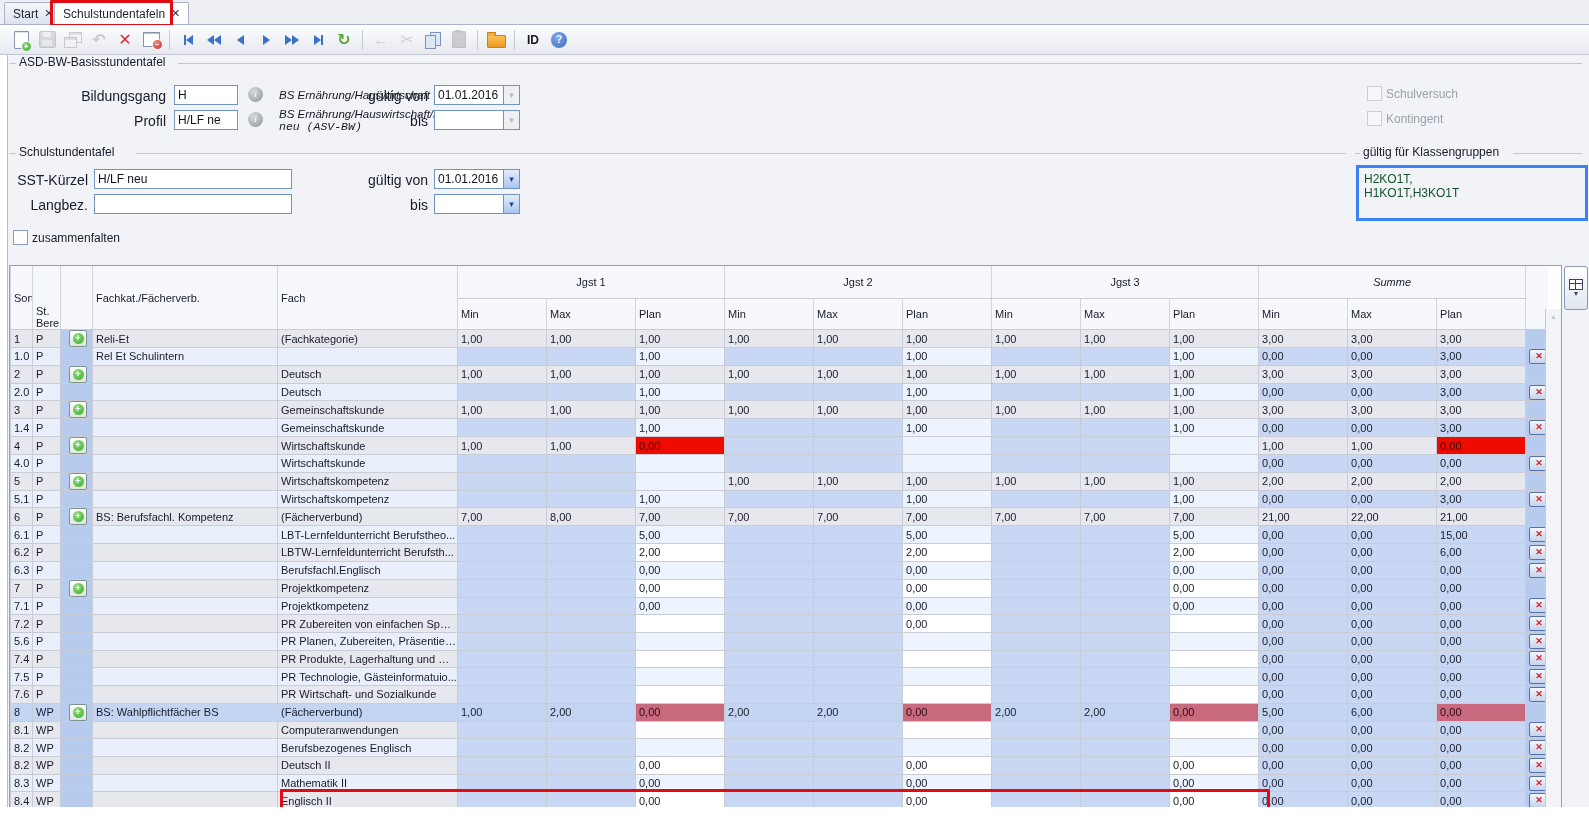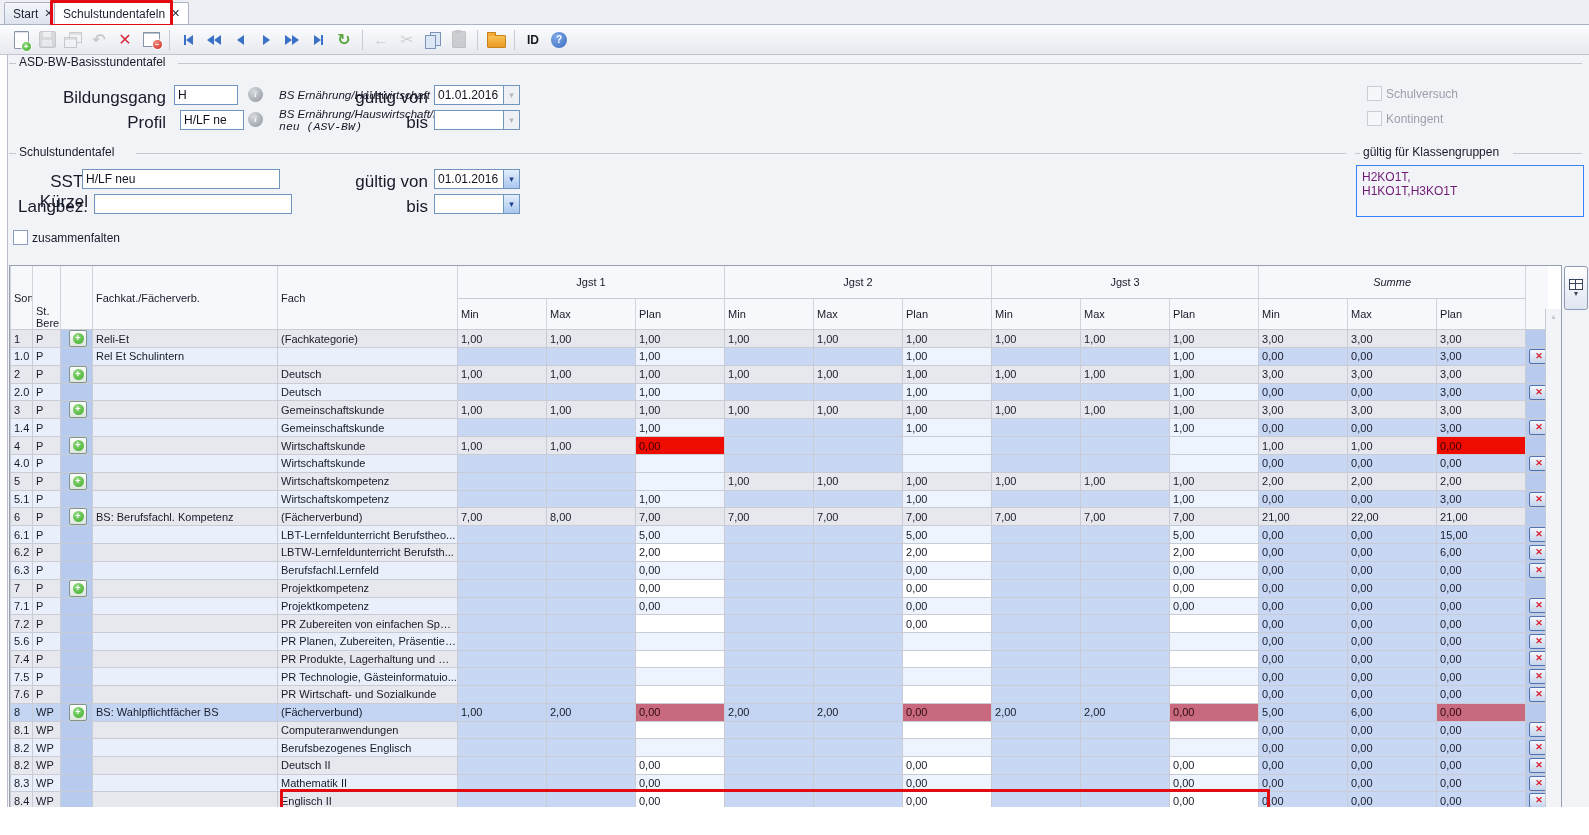--- a/index.html
+++ b/index.html
@@ -53,41 +53,41 @@
   .i-paste::before{content:"";position:absolute;left:2px;top:-2px;width:6px;height:3px;background:#8c93a1;border-radius:1px;}
   .i-folder{width:17px;height:11px;background:linear-gradient(#f9c054,#ec9a22);border:1px solid #c9831e;
       border-radius:1px;position:relative;margin-top:4px;}
   .i-folder::before{content:"";position:absolute;left:-1px;top:-4px;width:7px;height:3px;
       background:#f3ab35;border:1px solid #c9831e;border-bottom:none;border-radius:1px 1px 0 0;}
   .i-help{width:16px;height:16px;border-radius:50%;background:radial-gradient(circle at 35% 30%,#7fa8e8,#3a6cc0);
       color:#fff;font:bold 10px/16px "Liberation Sans",sans-serif;text-align:center;}
   
   .content{position:absolute;left:7px;top:55px;width:1582px;height:757px;background:#f2f3f7;
            border-left:1px solid #b9bfca;}
-  .flabel{position:absolute;font-size:17px;color:#171b29;text-align:right;}
+  .flabel{position:absolute;font-size:14px;color:#171b29;text-align:right;}
   .legend{position:absolute;font-size:12px;color:#171b29;background:#f2f3f7;padding:0 3px;z-index:2;}
   .gline{position:absolute;height:1px;background:#c3c7d0;}
   .tfield{position:absolute;height:18px;border:1px solid #6f94bd;background:#fff;font:12px "Liberation Sans",sans-serif;
           color:#10131f;padding:0 3px;box-sizing:content-box;}
   .combo{position:absolute;display:flex;}
   .combo input{height:18px;border:1px solid #6f94bd;border-right:none;background:#fff;
           font:12px "Liberation Sans",sans-serif;color:#10131f;padding:0 3px;width:62px;}
   .cbtn{width:17px;height:20px;box-sizing:border-box;border:1px solid #6f94bd;display:flex;align-items:center;
         justify-content:center;font-size:9px;}
   .cbtn.en{background:linear-gradient(#e3eefb,#a9c6ee);color:#1c3f8f;border-color:#6f94bd;}
   .cbtn.dis{background:#eef0f3;color:#b3b7c2;}
   .infoball{position:absolute;width:15px;height:15px;border-radius:50%;
         background:radial-gradient(circle at 35% 30%,#d6dade,#8d939d);color:#f4f5f7;
         font:italic bold 9px/15px "Liberation Serif",serif;text-align:center;}
   .descit{position:absolute;font-style:italic;font-size:11.5px;color:#141824;line-height:12.5px;}
   .cbx{position:absolute;width:13px;height:13px;background:#fff;border:1px solid #8a9cc0;}
   .cbx.dis{border-color:#c9cdd8;background:#f6f7fa;}
   .cblabel{position:absolute;font-size:12px;color:#171b29;}
   .cblabel.dis{color:#9aa0ac;}
-  .kgbox{position:absolute;border:1px solid #3b82f6;font-size:12px;color:#701a75;padding:4px 5px;line-height:14px;}
+  .kgbox{position:absolute;border:3px solid #3b82f6;font-size:12px;color:#14532d;padding:4px 5px;line-height:14px;}
   
   #grid{position:absolute;left:1px;top:210px;width:1553px;height:546px;background:#fff;
         border:1px solid #97a0ad;box-sizing:border-box;}
   table.gt{border-collapse:collapse;table-layout:fixed;width:1537px;font-size:11px;color:#171b29;}
   table.gt th{font-weight:normal;text-align:left;padding:0 3px;background:#f7f8fb;
         border-left:1px solid #d2d5dd;border-bottom:1px solid #c9ccd5;overflow:hidden;white-space:nowrap;}
   table.gt th.grp{text-align:center;border-bottom:1px solid #c9ccd5;}
   table.gt td{height:17.7px;padding:0 0 0 3px;border-top:1px solid #c9ccd5;border-left:1px solid #c9ccd5;
         overflow:hidden;white-space:nowrap;text-overflow:ellipsis;box-sizing:border-box;}
   tr.st-g td{background:#e7e7ee;} tr.st-p td{background:#eaf0fb;} tr.st-B td{background:#c3d5f2;}
@@ -216,21 +216,21 @@
     <input class="tfield" style="left: 166px; top: 30px; width: 56px;" value="H">
     <span class="infoball" style="left:240px;top:32px;">i</span>
     <span class="descit" style="left:271px;top:34px;">BS Ernährung/Hauswirtschaft</span>
     <span class="flabel" style="left:310px;top:33px;width:110px;">gültig von</span>
     <div class="combo" style="left:426px;top:30px;">
       <input value="01.01.2016" style="">
       <span class="cbtn dis">▾</span>
     </div>
 
     <span class="flabel" style="left:8px;top:58px;width:150px;">Profil</span>
-    <input class="tfield" style="left: 172px; top: 55px; width: 56px;" value="H/LF ne">
+    <input class="tfield" style="left: 166px; top: 55px; width: 56px;" value="H/LF ne">
     <span class="infoball" style="left:240px;top:57px;">i</span>
     <span class="descit" style="left:271px;top:53px;">
       <span style="display:block;">BS Ernährung/Hauswirtschaft/Lernfeld</span>
       <span style="display:block;font-family:Liberation Mono, monospace;">neu (ASV-BW)</span>
     </span>
     <span class="flabel" style="left:310px;top:58px;width:110px;">bis</span>
     <div class="combo" style="left:426px;top:55px;">
       <input value="" style="">
       <span class="cbtn dis">▾</span>
     </div>
@@ -238,21 +238,21 @@
     <div class="cbx dis" style="left:1359px;top:31px;"></div>
     <span class="cblabel dis" style="left:1378px;top:32px;">Schulversuch</span>
     <div class="cbx dis" style="left:1359px;top:56px;"></div>
     <span class="cblabel dis" style="left:1378px;top:57px;">Kontingent</span>
 
     <span class="legend" style="left:8px;top:90px;">Schulstundentafel</span>
     <div class="gline" style="left:1px;top:98px;width:8px;"></div>
     <div class="gline" style="left:128px;top:98px;width:1210px;"></div>
 
     <span class="flabel" style="left:8px;top:117px;width:72px;">SST-Kürzel</span>
-    <input class="tfield" style="left: 74px; top: 114px; width: 190px;" value="H/LF neu">
+    <input class="tfield" style="left: 86px; top: 114px; width: 190px;" value="H/LF neu">
     <span class="flabel" style="left:310px;top:117px;width:110px;">gültig von</span>
     <div class="combo" style="left:426px;top:114px;">
       <input value="01.01.2016" style="">
       <span class="cbtn en">▾</span>
     </div>
 
     <span class="flabel" style="left:8px;top:142px;width:72px;">Langbez.</span>
     <input class="tfield" style="left: 86px; top: 139px; width: 190px;" value="">
     <span class="flabel" style="left:310px;top:142px;width:110px;">bis</span>
     <div class="combo" style="left:426px;top:139px;">
@@ -595,21 +595,21 @@
               <td class="cell-p">0,00</td>
               <td class="cell-p">0,00</td>
               <td class="cell-p">6,00</td>
               <td class="c-x"><span class="xbtn">✕</span></td>
             </tr>
             <tr class="st-p">
               <td class="c-sort">6.3</td>
               <td class="c-ber">P</td>
               <td class="c-icon"></td>
               <td class="c-fk"></td>
-              <td class="c-fach">Berufsfachl.Lernfeld</td>
+              <td class="c-fach">Berufsfachl.Englisch</td>
               <td class="cell-p"></td>
               <td class="cell-p"></td>
               <td class="cell-l">0,00</td>
               <td class="cell-p"></td>
               <td class="cell-p"></td>
               <td class="cell-l">0,00</td>
               <td class="cell-p"></td>
               <td class="cell-p"></td>
               <td class="cell-l">0,00</td>
               <td class="cell-p">0,00</td>

